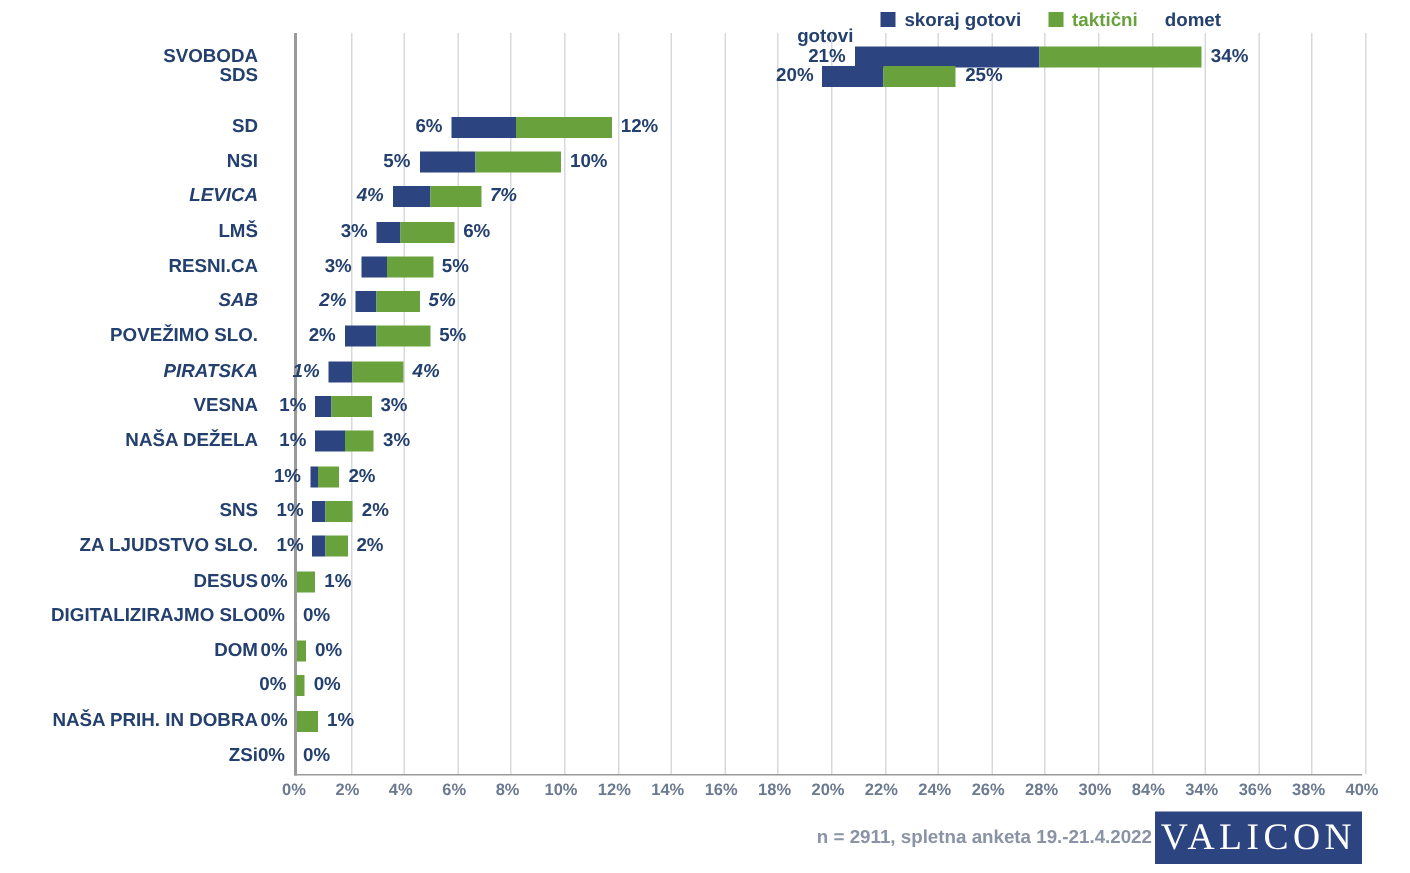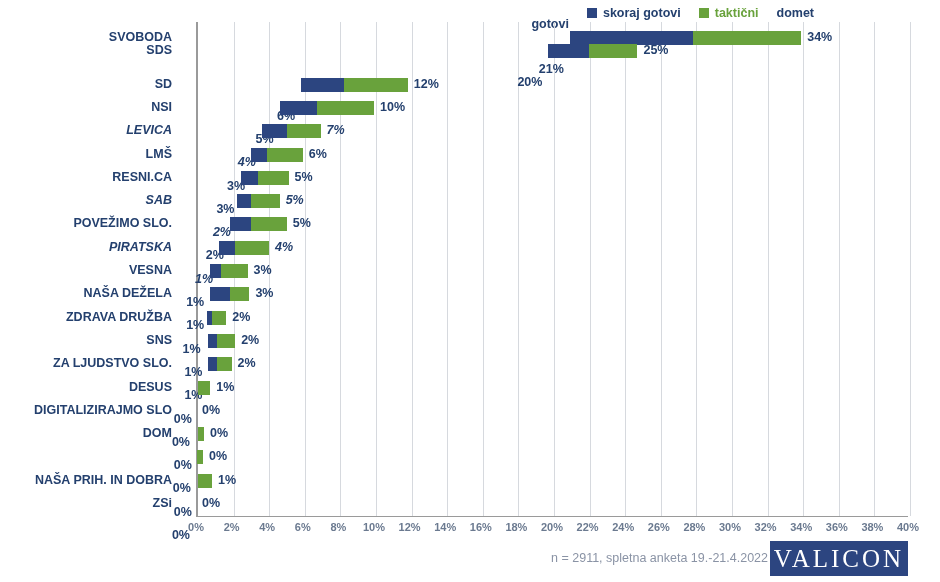--- a/index.html
+++ b/index.html
@@ -103,21 +103,21 @@
   .seg-green { background: #69a23c; }
   .val {
     position: absolute;
     top: 0;
     font-size: 12.5px;
     font-weight: bold;
     line-height: 23.3px;
     color: #24406e;
     white-space: nowrap;
   }
-  .val-left { text-align: right; margin-top: 32px; }
+  .val-left { text-align: right; }
   .val-right { text-align: left; }
 
   
   .xaxis {
     position: absolute;
     left: 196px;
     top: 521px;
     width: 712px;
     height: 18px;
   }
@@ -130,21 +130,21 @@
     transform: translateX(-50%);
     white-space: nowrap;
   }
 
   
   .footer-note {
     position: absolute;
     right: 172px;
     top: 551px;
     font-size: 12.5px;
-    font-weight: normal;
+    font-weight: bold;
     color: #8a93a5;
     white-space: nowrap;
   }
   .logo-box {
     position: absolute;
     right: 32px;
     top: 541px;
     width: 138px;
     height: 35px;
     background: #2c4580;
@@ -309,21 +309,20 @@
       <div class="row" style="top: 282.3px;">
         <div class="row-label">NAŠA DEŽELA</div>
         <div class="bar-wrap" style="width: 712px;">
           <div class="seg seg-blue" style="left: 14.24px; width: 19.58px; background: rgb(44, 69, 128);"></div>
           <div class="seg seg-green" style="left: 33.82px; width: 19.58px; background: rgb(105, 162, 60);"></div>
           <div class="val val-left" style="width: 60px; left: -51.76px;">1%</div>
           <div class="val val-right" style="left: 59.4px;">3%</div>
         </div>
       </div>
       <div class="row" style="top: 305.6px;">
-        <div class="row-label">ZDRAVA DRUŽBA</div>
         <div class="bar-wrap" style="width: 712px;">
           <div class="seg seg-blue" style="left: 10.68px; width: 5.34px; background: rgb(44, 69, 128);"></div>
           <div class="seg seg-green" style="left: 16.02px; width: 14.24px; background: rgb(105, 162, 60);"></div>
           <div class="val val-left" style="width: 60px; left: -55.32px;">1%</div>
           <div class="val val-right" style="left: 36.26px;">2%</div>
         </div>
       </div>
       <div class="row" style="top: 328.9px;">
         <div class="row-label">SNS</div>
         <div class="bar-wrap" style="width: 712px;">
@@ -399,21 +398,21 @@
       <div class="xtick" style="left: 213.6px;">12%</div>
       <div class="xtick" style="left: 249.2px;">14%</div>
       <div class="xtick" style="left: 284.8px;">16%</div>
       <div class="xtick" style="left: 320.4px;">18%</div>
       <div class="xtick" style="left: 356px;">20%</div>
       <div class="xtick" style="left: 391.6px;">22%</div>
       <div class="xtick" style="left: 427.2px;">24%</div>
       <div class="xtick" style="left: 462.8px;">26%</div>
       <div class="xtick" style="left: 498.4px;">28%</div>
       <div class="xtick" style="left: 534px;">30%</div>
-      <div class="xtick" style="left: 569.6px;">32%</div>
+      <div class="xtick" style="left: 569.6px;">84%</div>
       <div class="xtick" style="left: 605.2px;">34%</div>
       <div class="xtick" style="left: 640.8px;">36%</div>
       <div class="xtick" style="left: 676.4px;">38%</div>
       <div class="xtick" style="left: 712px;">40%</div>
     </div>
 
   <div class="footer-note">n = 2911, spletna anketa 19.-21.4.2022</div>
 
   <div class="logo-box">
     <span class="logo-text">VALICON</span>

